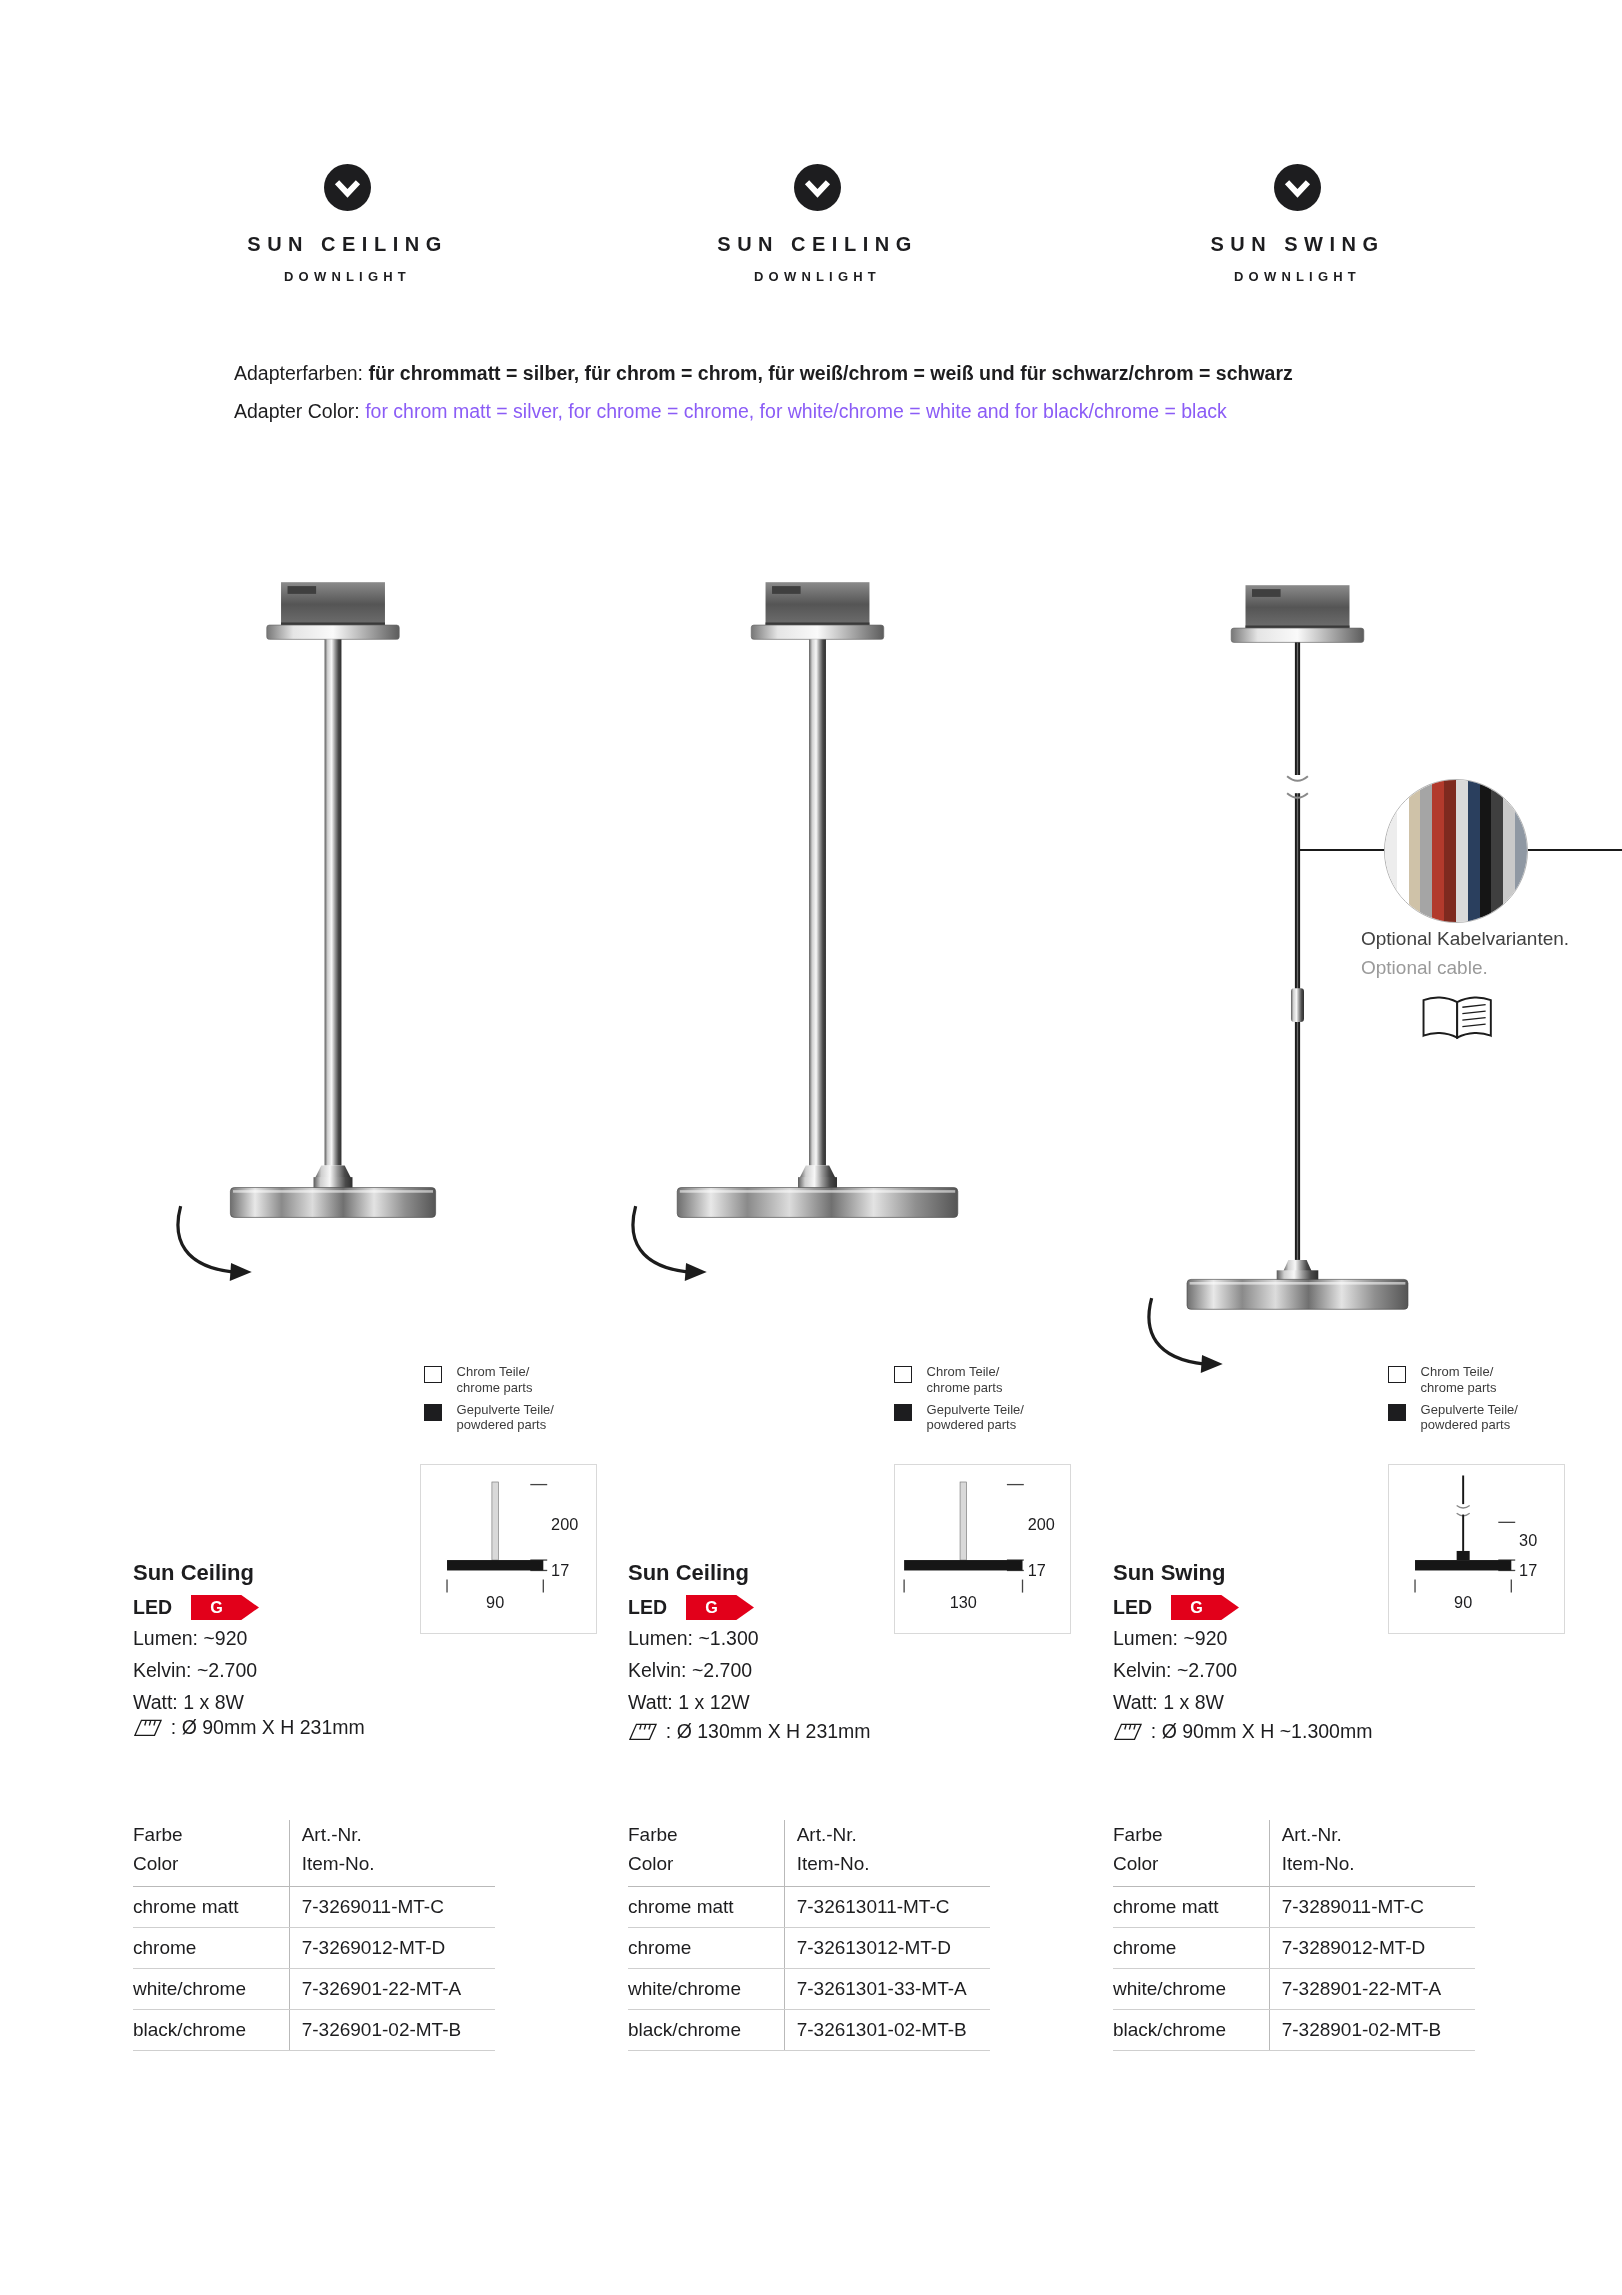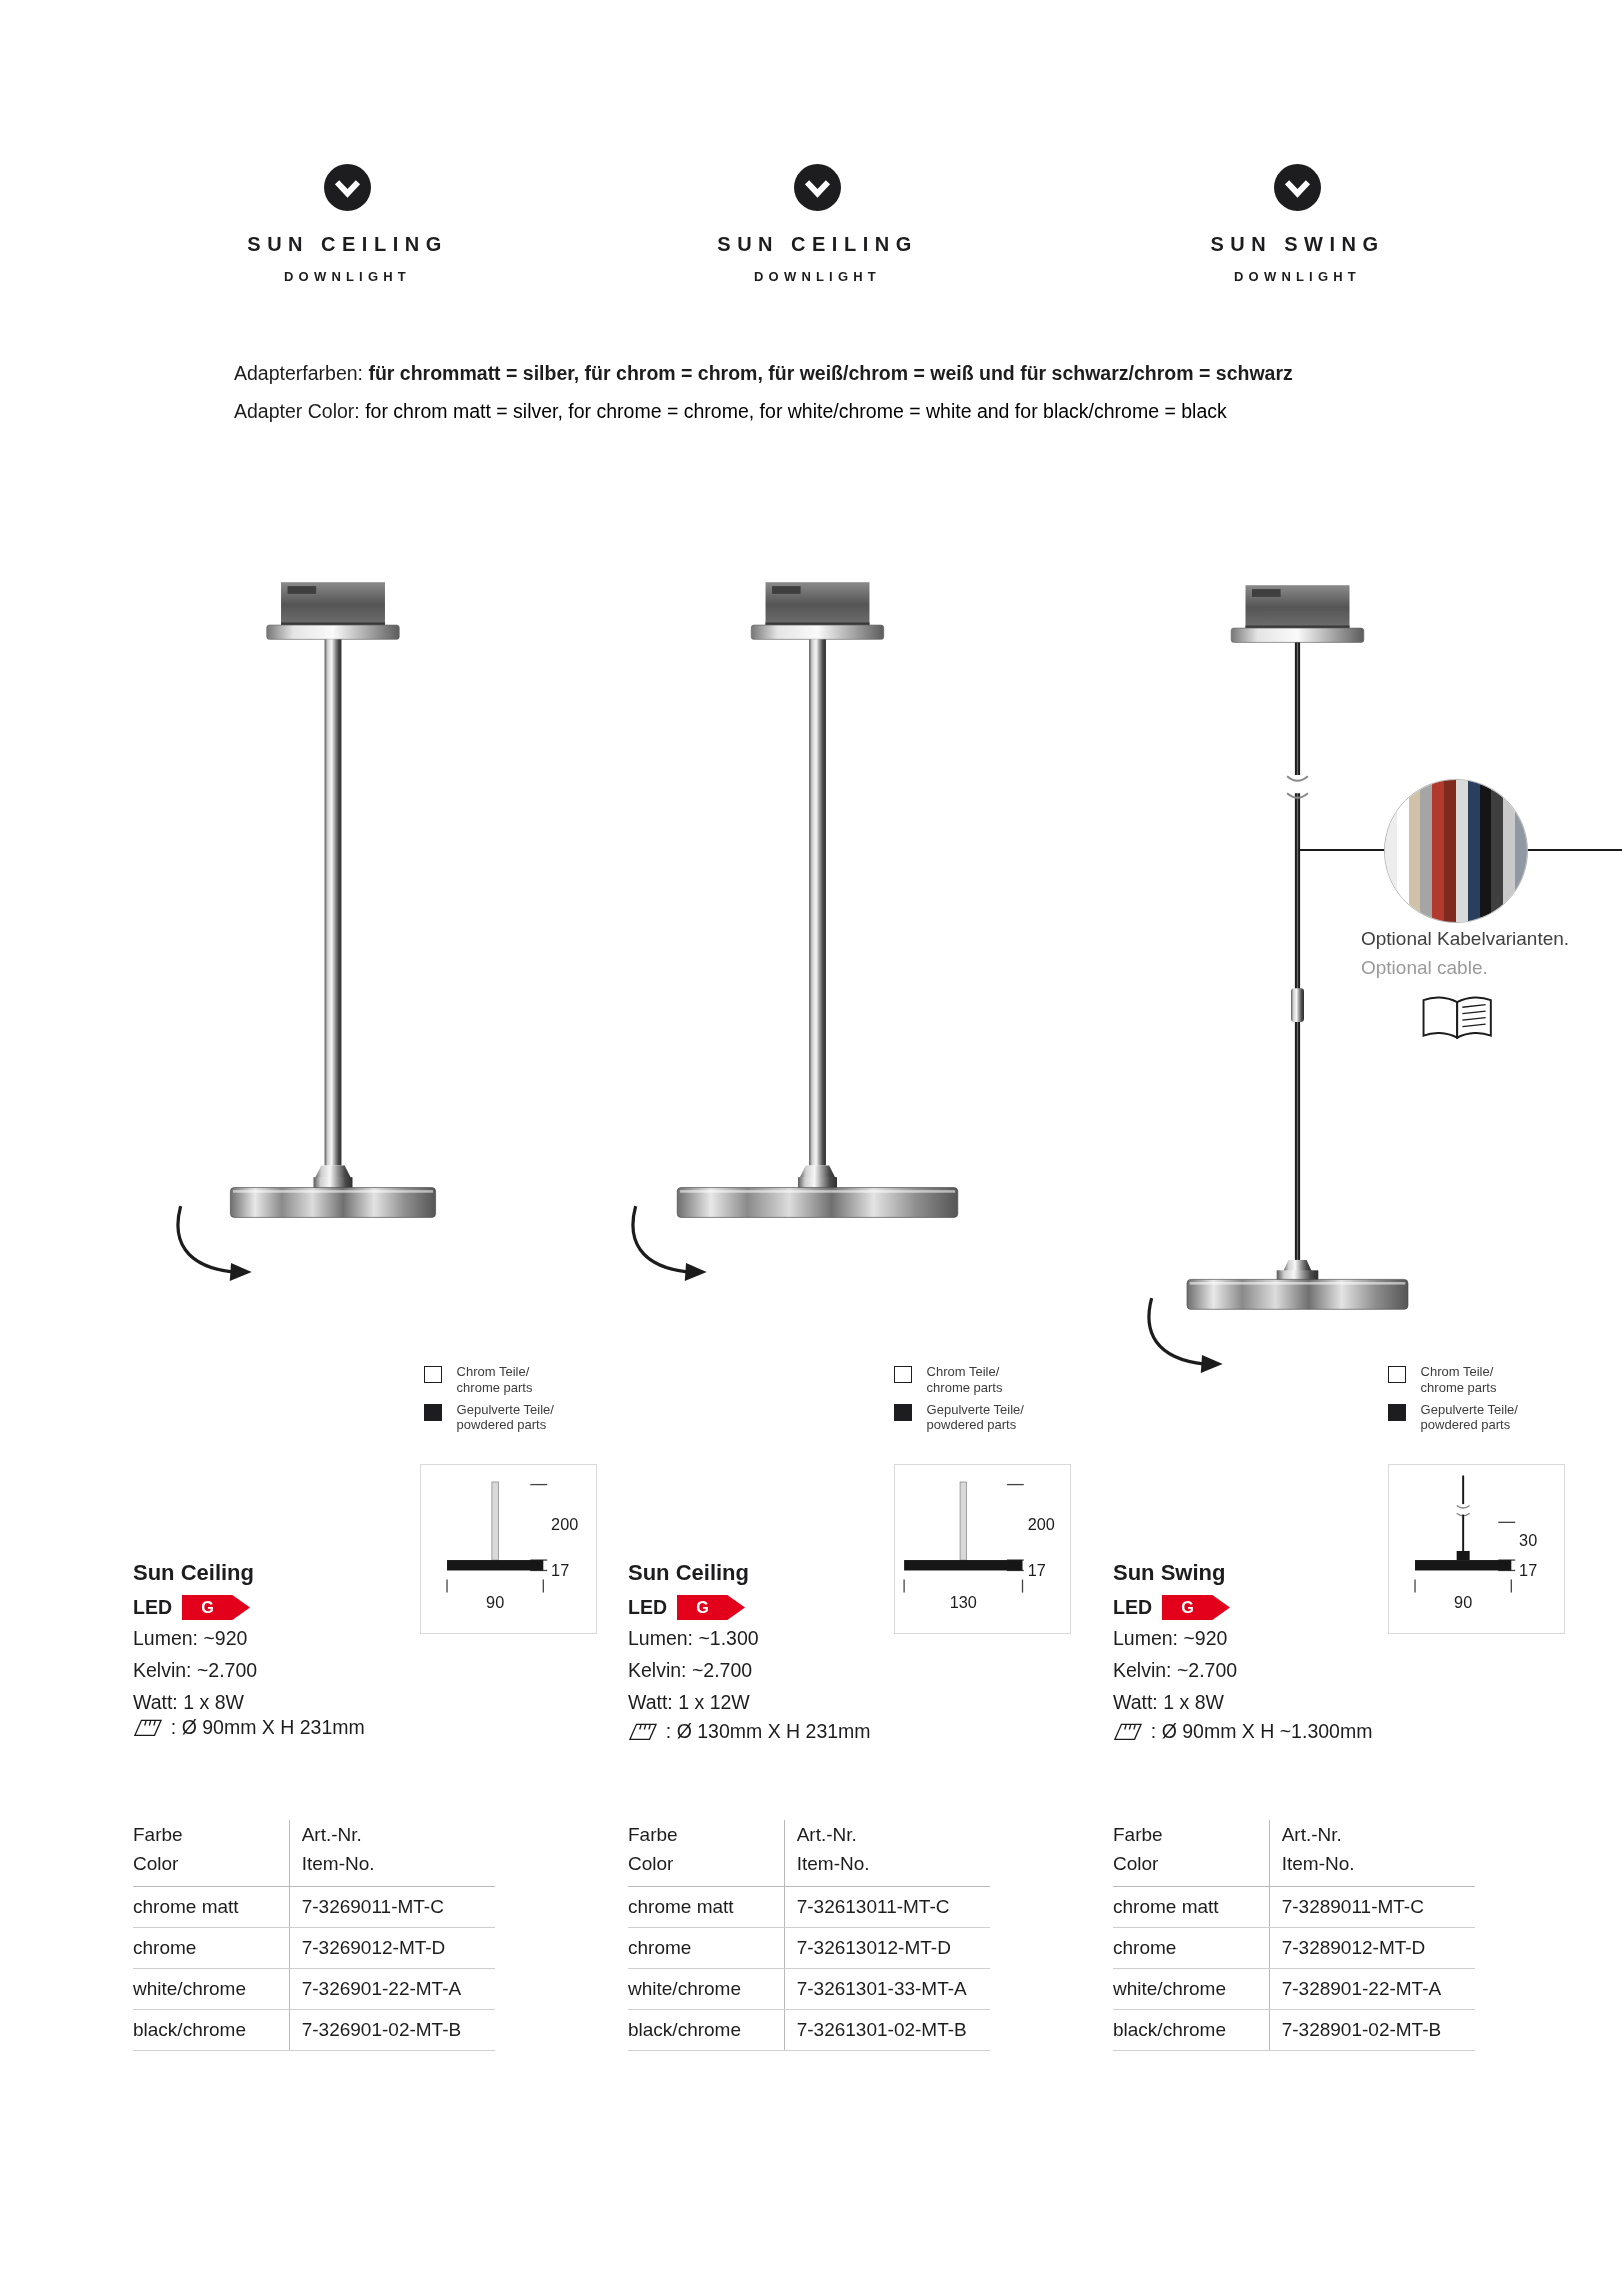--- a/index.html
+++ b/index.html
@@ -8,36 +8,36 @@
   .abs{position:absolute;}
 
   
   .prod-title{font-size:20px;font-weight:800;letter-spacing:6.5px;text-align:center;width:455px;}
   .prod-sub{font-size:13px;font-weight:700;letter-spacing:5.2px;text-align:center;width:455px;}
 
   
   .note{font-size:19.5px;line-height:38px;white-space:nowrap;}
   .note .lbl{font-weight:400;}
   .note .bold{font-weight:700;}
-  .note .reg{font-weight:400;color:#000000;}
+  .note .reg{font-weight:400;color:#8b5cf6;}
 
   
   .legend-row{display:flex;gap:15px;margin-bottom:6.5px;}
   .legend-swatch{width:15.6px;height:15.6px;flex:0 0 15.6px;border:1.3px solid #1d1d1f;background:#fff;margin-top:1.9px;}
   .legend-swatch.filled{background:#1d1d1f;}
   .legend-text{font-size:13px;line-height:15.6px;color:#3c3c3c;}
 
   
   .diagram-box{width:177px;height:170px;border:1.3px solid #d9d9d9;background:#fff;box-sizing:border-box;}
   .diagram-box svg text{font-family:"Liberation Sans",sans-serif;font-size:25px;fill:#1d1d1f;}
 
   
   .spec-name{font-size:22px;font-weight:800;}
   .spec-line{font-size:19.5px;}
-  .led-row{display:flex;align-items:center;gap:10px;}
+  .led-row{display:flex;align-items:center;gap:19px;}
   .led-label{font-size:19.5px;font-weight:700;}
   .energy-badge{width:68px;height:25px;background:#e2001a;
     clip-path:polygon(0 0,74% 0,100% 50%,74% 100%,0 100%);
     color:#fff;font-weight:700;font-size:16.2px;display:flex;align-items:center;justify-content:center;
     padding-right:17px;box-sizing:border-box;}
   .dim-row{display:flex;align-items:center;gap:7.8px;}
 
   
   .table{width:362px;font-size:19px;}
   .thead{display:grid;grid-template-columns:156px 1fr;border-bottom:1.3px solid #b9b9b9;}

